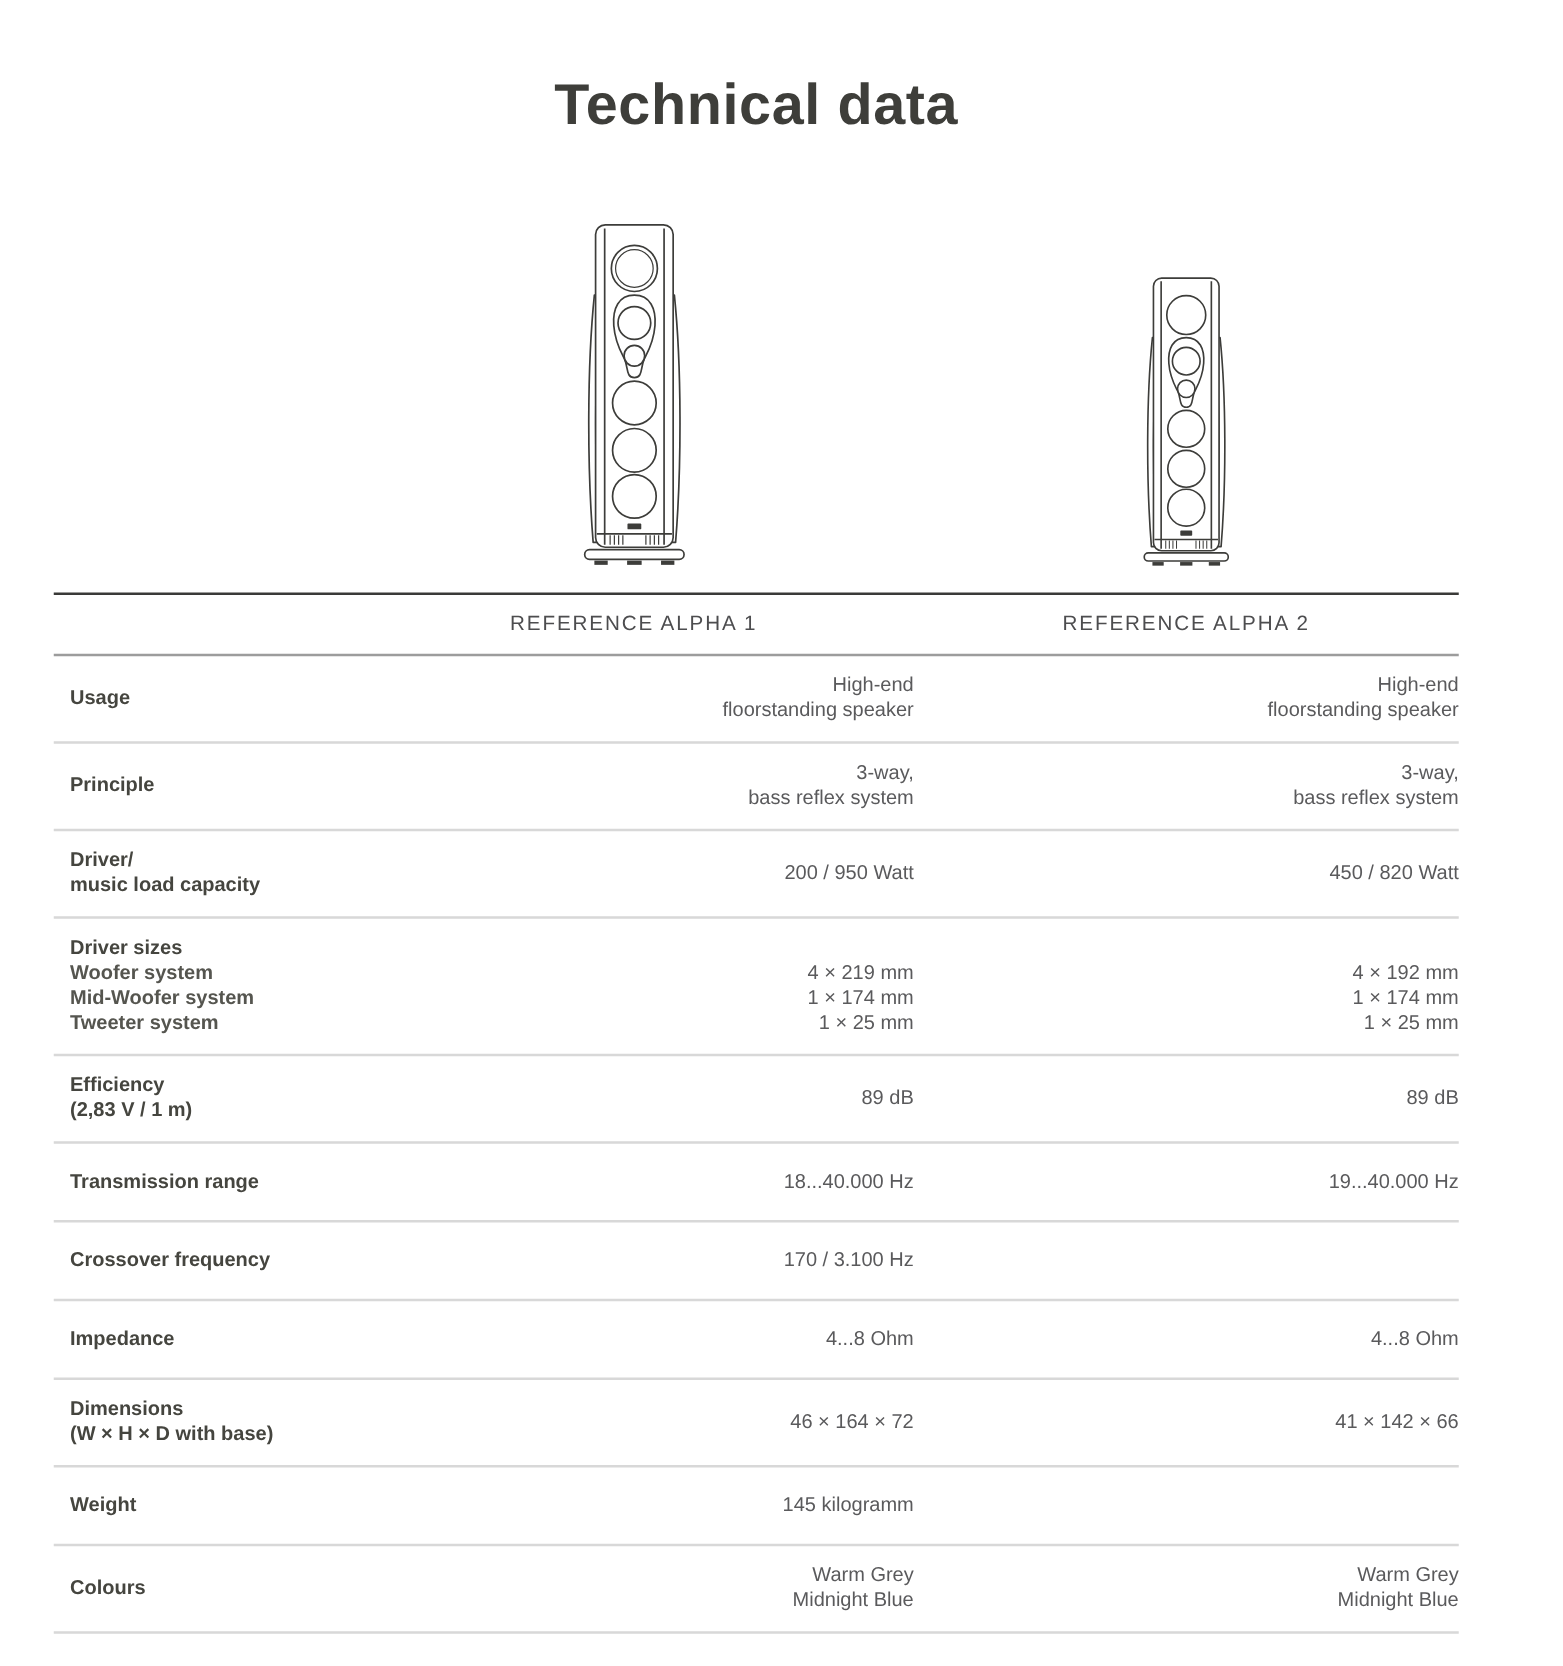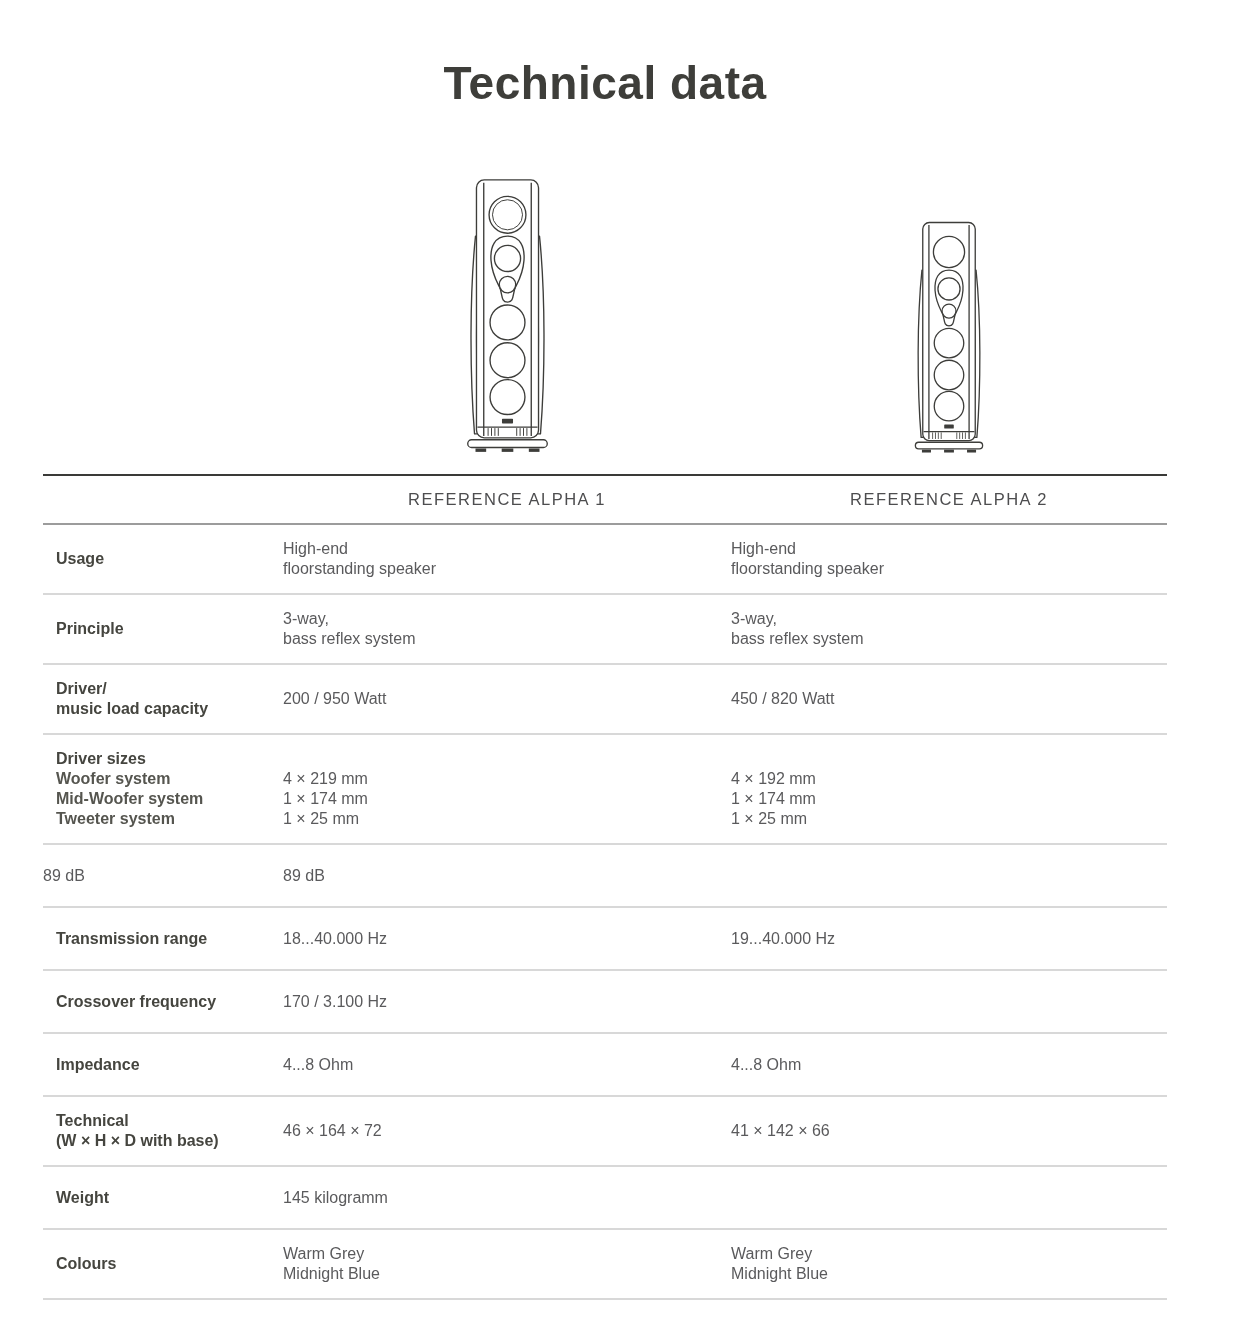--- a/index.html
+++ b/index.html
@@ -72,21 +72,21 @@
     padding-left:13px;
     color:var(--ink-label);
     font-weight:700;
     line-height:20px;
   }
   .label-cell .sub{
     font-weight:700;
     color:#55554f;
   }
   .value-cell{
-    text-align:left;
+    text-align:right;
     color:var(--ink-value);
     line-height:20px;
   }
   .line{min-height:20px;}
 </style>
 </head>
 <body>
 
 <div class="page">
   <div class="content">
@@ -238,20 +238,24 @@
         </div>
         <div class="value-cell">
           <div class="line"></div>
           <div class="line">4 × 192 mm</div>
           <div class="line">1 × 174 mm</div>
           <div class="line">1 × 25 mm</div>
         </div>
       </div>
 
       <div class="trow">
+        <div class="label-cell">
+          <div class="line">Efficiency</div>
+          <div class="line">(2,83 V / 1 m)</div>
+        </div>
         <div class="value-cell">
           <div class="line">89 dB</div>
         </div>
         <div class="value-cell">
           <div class="line">89 dB</div>
         </div>
       </div>
 
       <div class="trow">
         <div class="label-cell">
@@ -281,21 +285,21 @@
         <div class="value-cell">
           <div class="line">4...8 Ohm</div>
         </div>
         <div class="value-cell">
           <div class="line">4...8 Ohm</div>
         </div>
       </div>
 
       <div class="trow">
         <div class="label-cell">
-          <div class="line">Technical</div>
+          <div class="line">Dimensions</div>
           <div class="line">(W × H × D with base)</div>
         </div>
         <div class="value-cell">
           <div class="line">46 × 164 × 72</div>
         </div>
         <div class="value-cell">
           <div class="line">41 × 142 × 66</div>
         </div>
       </div>
 

